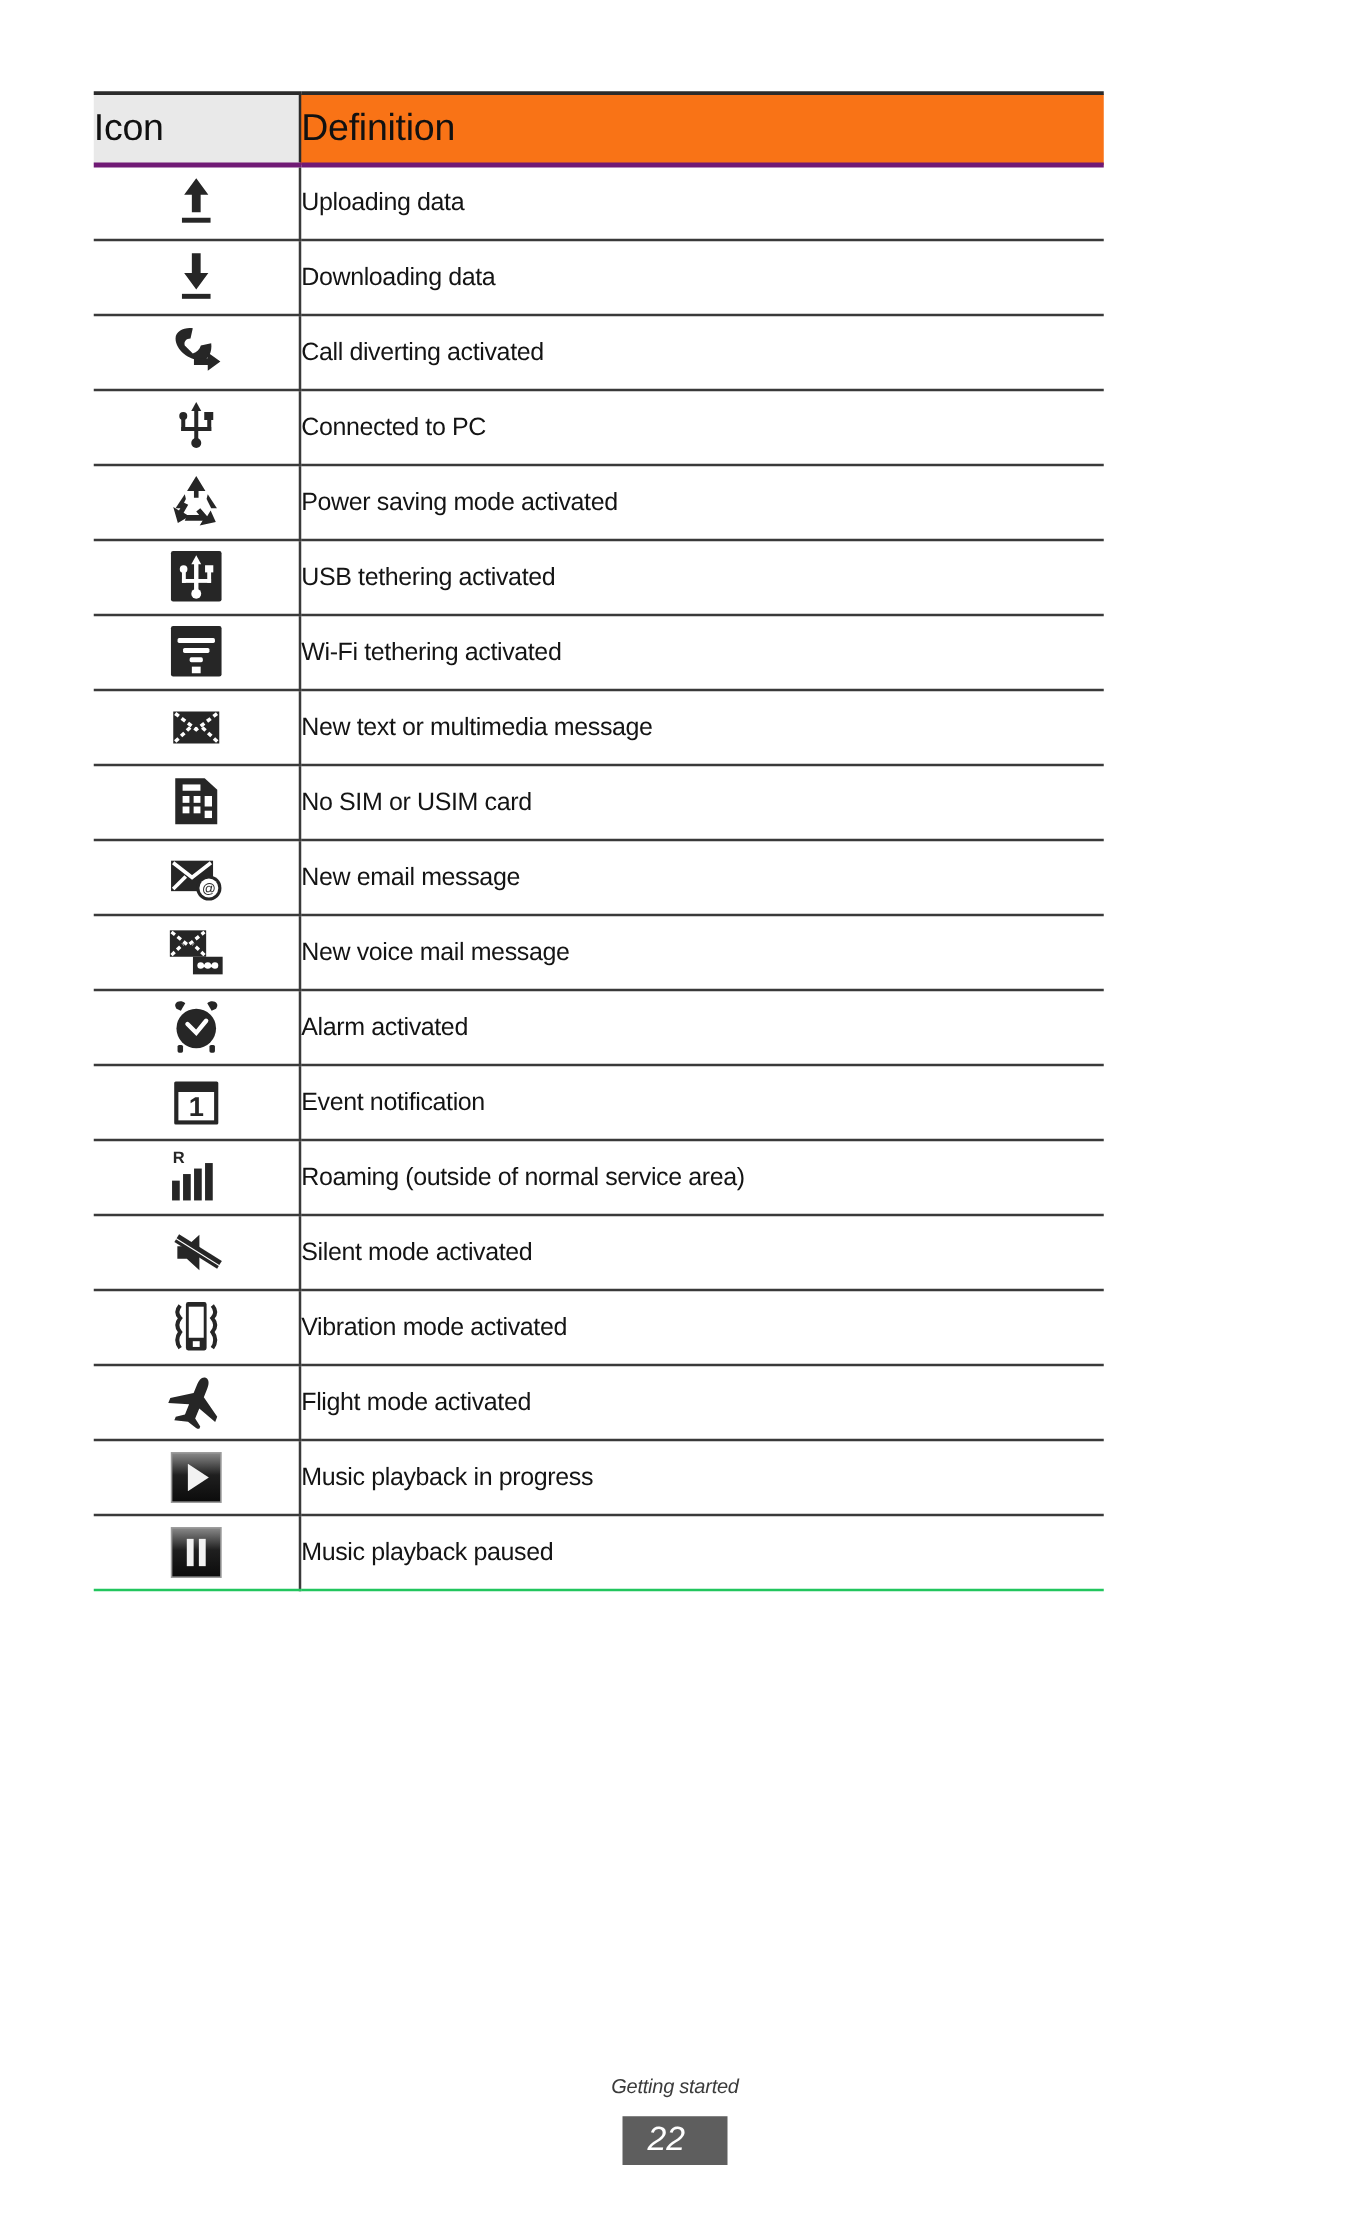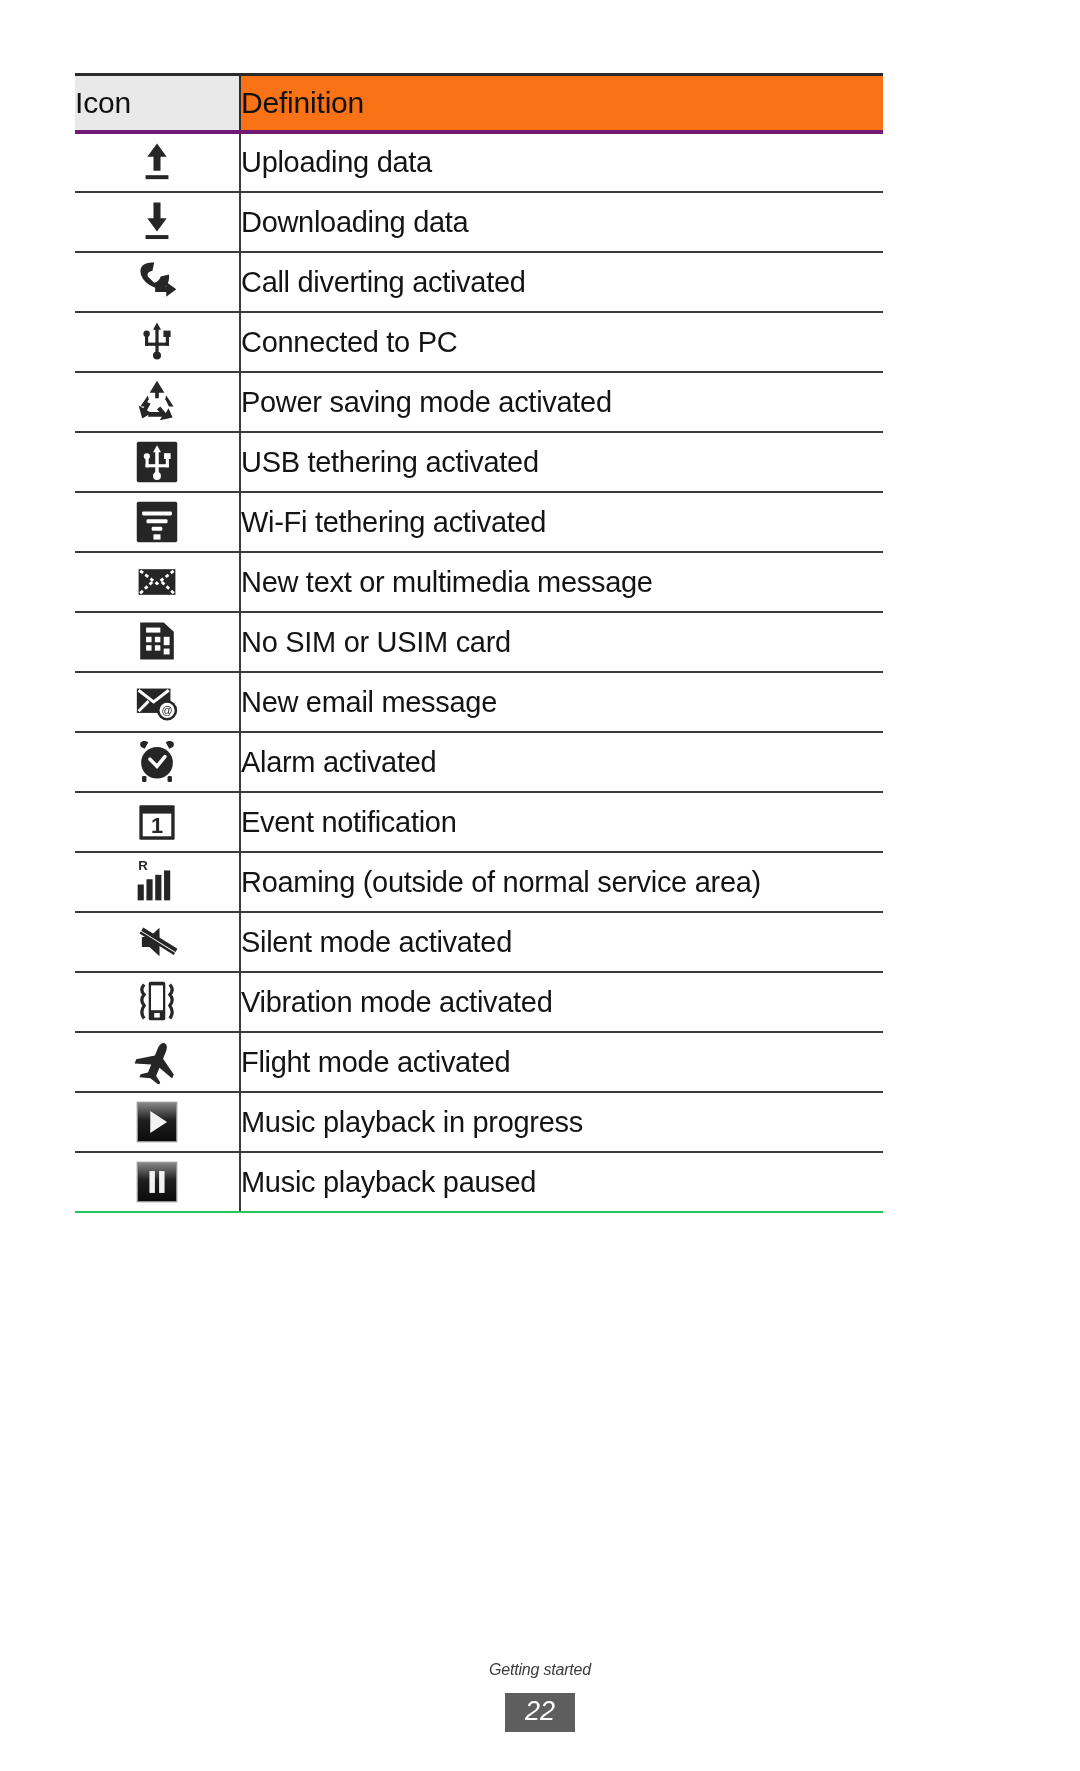--- a/index.html
+++ b/index.html
@@ -69,21 +69,21 @@
   }
   .icon-table tbody tr:last-child td {
     border-bottom: 2px solid #22c55e;
   }
   td.cell-icon {
     text-align: center;
     border-right: 2px solid #3a3a3a;
   }
   td.cell-def {
     padding-left: 16px;
-    font-size: 29px;
+    font-size: 20px;
     color: #141414;
     letter-spacing: -0.3px;
     white-space: nowrap;
   }
 
   .icon-box {
     display: inline-flex;
     align-items: center;
     justify-content: center;
     width: 60px;
@@ -103,21 +103,21 @@
     font-size: 16px;
     font-style: italic;
     color: #3b3b3b;
     letter-spacing: -0.2px;
     line-height: 30px;
   }
   .footer-page {
     display: inline-block;
     margin-top: 8px;
     min-width: 50px;
-    padding: 2px 10px 4px 10px;
+    padding: 2px 24px 4px 10px;
     background: #5e5e5e;
     color: #ffffff;
     font-size: 27px;
     font-style: italic;
     line-height: 33px;
   }
 </style>
 </head>
 <body>
 
@@ -254,20 +254,36 @@
                 <path d="M6 72 L30 48" stroke="#fff" stroke-width="7" fill="none"></path>
                 <circle cx="74" cy="70" r="24" fill="#262626"></circle>
                 <circle cx="74" cy="70" r="18" fill="#fff"></circle>
                 <text x="74" y="79" font-size="26" font-family="Liberation Sans, sans-serif" fill="#262626" text-anchor="middle">@</text>
               </svg>
             </span></td>
           <td class="cell-def">New email message</td>
         </tr>
         <tr>
           <td class="cell-icon"><span class="icon-box">
+              <svg width="52" height="44" viewBox="0 0 100 100" xmlns="http://www.w3.org/2000/svg">
+                <rect x="2" y="12" width="66" height="48" fill="#262626"></rect>
+                <path d="M5 15 L35 39 L65 15" stroke="#fff" stroke-width="6" fill="none" stroke-dasharray="8 6"></path>
+                <path d="M5 57 L26 37" stroke="#fff" stroke-width="6" fill="none" stroke-dasharray="8 6"></path>
+                <path d="M65 57 L44 37" stroke="#fff" stroke-width="6" fill="none" stroke-dasharray="8 6"></path>
+                <rect x="44" y="60" width="54" height="32" fill="#262626"></rect>
+                <circle cx="58" cy="76" r="6" fill="#fff"></circle>
+                <circle cx="71" cy="76" r="6" fill="#fff"></circle>
+                <circle cx="84" cy="76" r="6" fill="#fff"></circle>
+                <rect x="58" y="74" width="26" height="5" fill="#fff"></rect>
+              </svg>
+            </span></td>
+          <td class="cell-def">New voice mail message</td>
+        </tr>
+        <tr>
+          <td class="cell-icon"><span class="icon-box">
               <svg width="44" height="46" viewBox="0 0 100 100" xmlns="http://www.w3.org/2000/svg">
                 <path d="M14 18 C6 8 20 0 30 8 L22 22 Z" fill="#262626"></path>
                 <path d="M86 18 C94 8 80 0 70 8 L78 22 Z" fill="#262626"></path>
                 <circle cx="50" cy="54" r="36" fill="#262626"></circle>
                 <path d="M34 46 L50 62 L68 40" stroke="#fff" stroke-width="8" fill="none" stroke-linecap="round"></path>
                 <rect x="16" y="84" width="10" height="14" rx="3" fill="#262626"></rect>
                 <rect x="74" y="84" width="10" height="14" rx="3" fill="#262626"></rect>
               </svg>
             </span></td>
           <td class="cell-def">Alarm activated</td>

